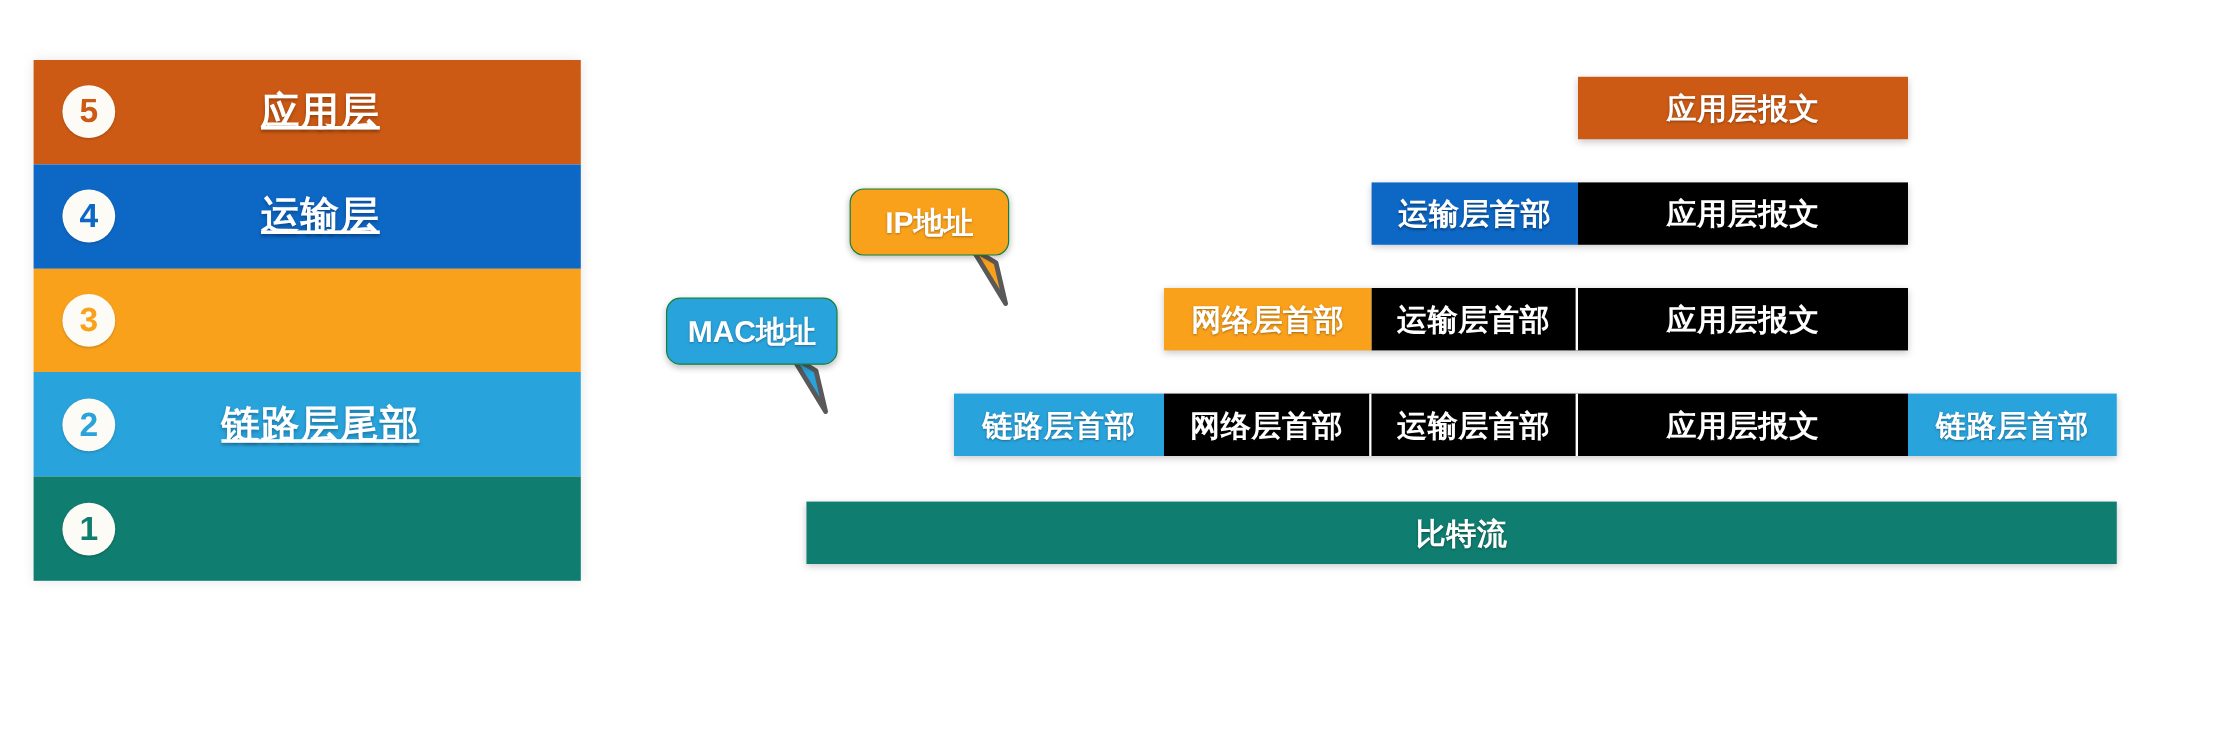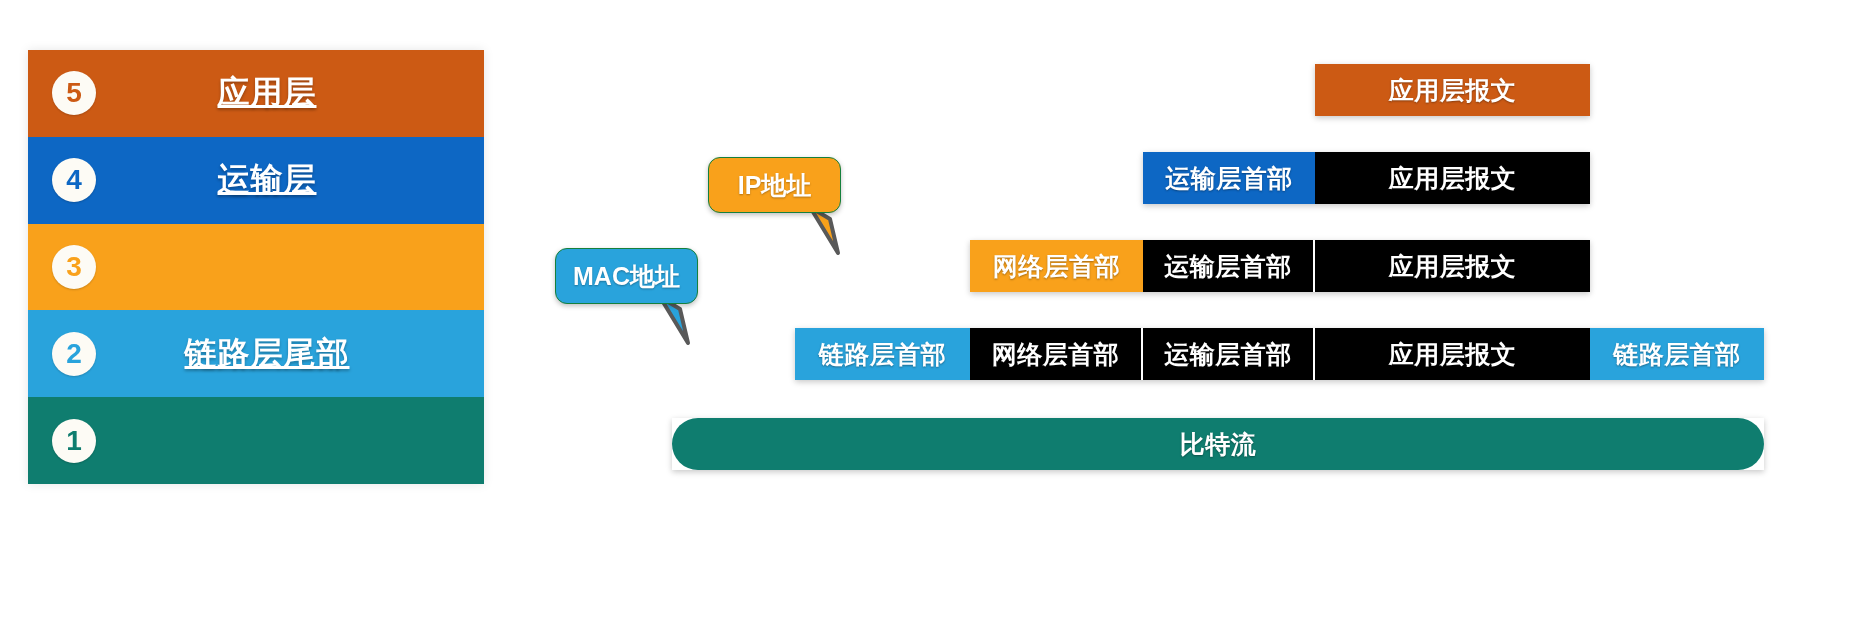--- a/index.html
+++ b/index.html
@@ -49,21 +49,21 @@
     box-sizing:border-box;
     white-space:nowrap;
     text-shadow:0 1px 2px rgba(0,0,0,0.35);
   }
   .cell.black{background:#000000;border-right:2px solid #ffffff;}
   .cell.black.last{border-right:none;}
   .cell.app{background:#CC5A14;}
   .cell.trans{background:#0D67C4;}
   .cell.net{background:#F9A11B;}
   .cell.link{background:#29A3DC;}
-  .cell.phys{background:#0F7D6F;border-radius:26px;}
+  .cell.phys{background:#0F7D6F;}
 
   .row-shadow{box-shadow:0 2px 6px rgba(0,0,0,0.22);}
 
   
   .callout{
     position:absolute;
     border:1px solid #15803d;
     border-radius:12px;
     display:flex;align-items:center;justify-content:center;
     color:#ffffff;font-weight:bold;font-size:25px;

